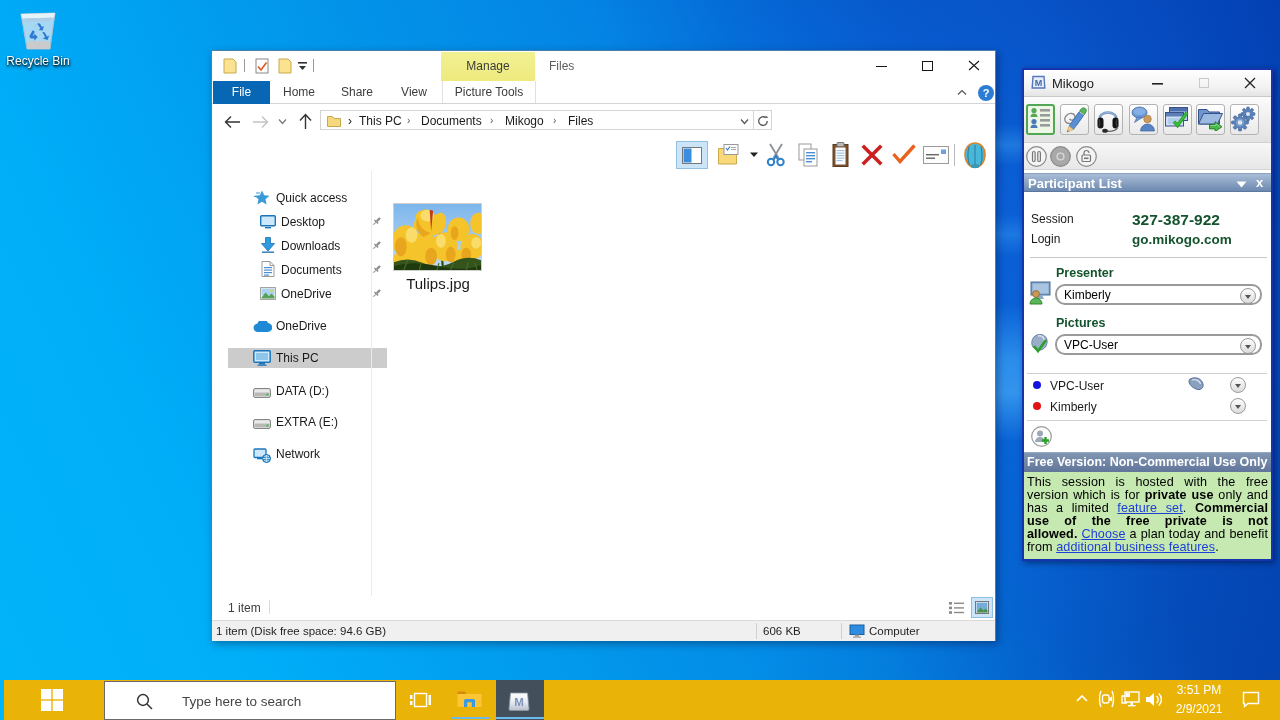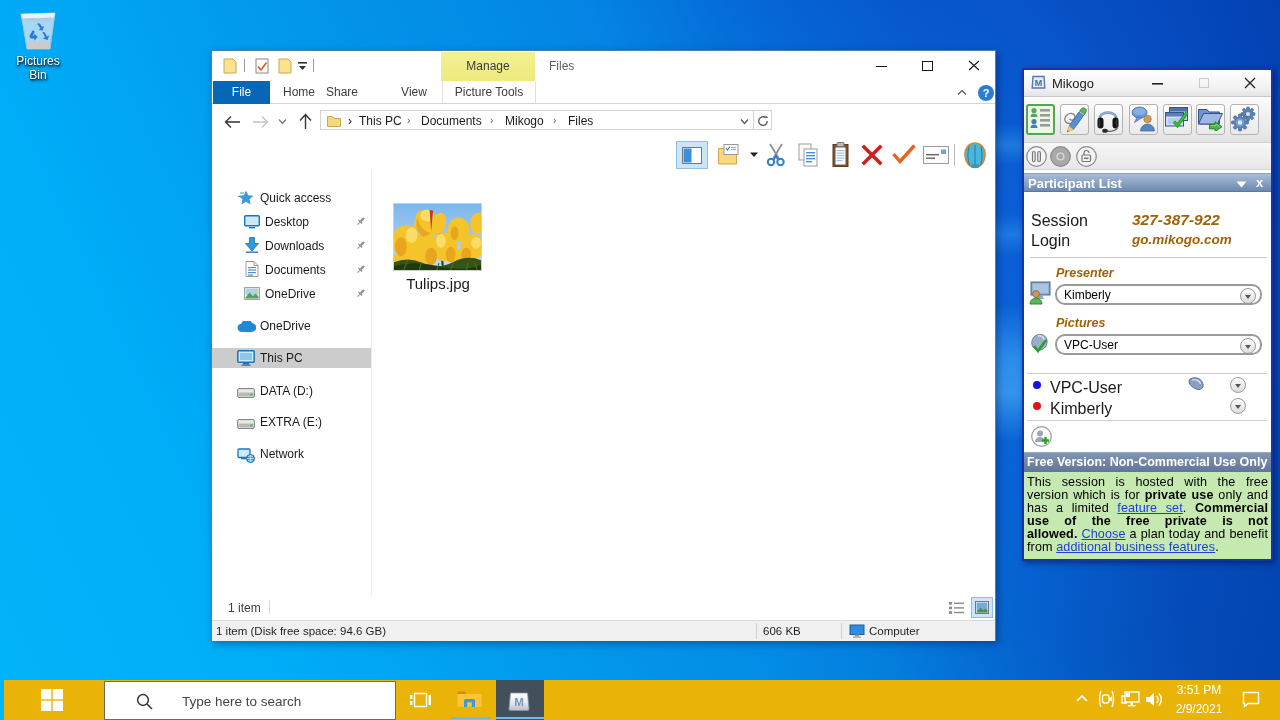--- a/index.html
+++ b/index.html
@@ -47,21 +47,21 @@
 #sbox { position:absolute; left:571px; top:6px; width:203px; height:20px; border:1px solid #d4d4d4; background:#fff; }
 #sbox .ph { position:absolute; left:9px; top:3px; font-size:12px; color:#7a7a7a; }
 .crumbsep { color:#555; font-size:10px; }
 
 #tbar { position:absolute; left:0; top:89px; width:100%; height:31px; background:#fff; }
 #panebtn { position:absolute; left:464px; top:1px; width:32px; height:28px; background:#cce4f7; border:1px solid #92c0e0; }
 .ticon { position:absolute; top:2px; }
 #tsep { position:absolute; left:742px; top:4px; width:1px; height:22px; background:#b9b9b9; }
 
 #main { position:absolute; left:0; top:120px; width:100%; height:425px; background:#fff; }
-#navpane { position:absolute; left:0; top:0; width:159px; height:100%; }
+#navpane { position:absolute; left:16px; top:0; width:159px; height:100%; }
 #navdiv { position:absolute; left:159px; top:0; width:1px; height:100%; background:#ebebeb; }
 .nitem { position:absolute; font-size:12px; color:#1a1a1a; white-space:nowrap; }
 .pin { position:absolute; left:143px; width:11px; height:11px; }
 #thispcsel { position:absolute; left:0px; top:177px; width:159px; height:20px; background:#cccccc; }
 
 #thumb { position:absolute; left:181px; top:32px; width:89px; height:68px; border:1px solid #cfcfcf; }
 #tlabel { position:absolute; left:155px; top:104px; width:142px; text-align:center; font-size:15px; color:#1a1a1a; }
 
 #ibar { position:absolute; left:0; top:545px; width:100%; height:24px; background:#fff; font-size:12px; color:#3c3c3c; }
 #sbar { position:absolute; left:0; top:569px; width:100%; height:21px; background:#f0f0f0; border-top:1px solid #d9d9d9;
@@ -74,22 +74,22 @@
 #mtb1 { position:absolute; left:0; top:27px; width:100%; height:46px;
   background:linear-gradient(#fbfbfb,#e2e2e2); border-bottom:1px solid #cfcfcf; }
 .mbtn { position:absolute; top:7px; width:29px; height:31px; border:1px solid #b3b3b3; border-radius:3px;
   background:linear-gradient(#ffffff,#e9e9e9); }
 #mbtn1 { border:2px solid #53a653; background:#edf7e6; }
 #mtb2 { position:absolute; left:0; top:73px; width:100%; height:27px;
   background:linear-gradient(#f7f7f7,#e7e7e7); border-bottom:1px solid #d6d6d6; }
 #phead { position:absolute; left:0; top:103px; width:100%; height:19px;
   background:linear-gradient(#a9bdd7,#6d89b0); border-top:1px solid #8aa2c2; border-bottom:1px solid #5c77a0;
   color:#fff; font-weight:bold; font-size:13px; }
-.mlabel { position:absolute; font-size:16px; color:#1a1a1a; }
-.mbold { position:absolute; font-size:13px; font-weight:bold; color:#a16207;font-style:italic; }
+.mlabel { position:absolute; font-size:12px; color:#1a1a1a; }
+.mbold { position:absolute; font-size:13px; font-weight:bold; color:#14532d; }
 .combo { position:absolute; left:31px; width:207px; height:21px; border:2px solid #9a9a9a; border-radius:10px;
   background:#fff; font-size:12px; color:#000; }
 .combo .ctext { position:absolute; left:7px; top:2px; }
 .cbtn { position:absolute; width:16px; height:16px; border-radius:50%; border:1px solid #9a9a9a;
   background:linear-gradient(#fdfdfd,#dcdcdc); }
 .cbtn:after { content:""; position:absolute; left:4px; top:6px; border-left:3.5px solid transparent;
   border-right:3.5px solid transparent; border-top:4.5px solid #555; }
 #mbanner { position:absolute; left:0; top:382px; width:100%; height:20px;
   background:linear-gradient(#8196b2,#61759a); border-top:1px solid #96a7be; color:#fff; font-weight:bold;
   font-size:12.5px; line-height:19px; padding-left:3px; }
@@ -115,21 +115,21 @@
     <path d="M3 6 L37 5 L32 41 L9 41 Z" fill="#cfe4f2" fill-opacity="0.8" stroke="#a8c0d0" stroke-width="1"></path>
     <path d="M3 6 L37 5 L36 9.5 L4 10.5 Z" fill="#e8f3fa" fill-opacity="0.95"></path>
     <path d="M6.5 10.5 L33.5 9.8 L32.6 13 L7 13.6 Z" fill="#aecbde" fill-opacity="0.8"></path>
     <path d="M10.5 33 L30.5 33 L32 41 L9 41 Z" fill="#c9cbcd"></path>
     <g fill="#2e7ad0">
       <path d="M16 21 l3.2 -5.5 l3.2 5.3 l-2 1.2 l4.4 0.4 l1 -4.6 l-1.9 1.1 l-1.5 -2.6 a2.2 2.2 0 0 0 -3.8 0 l-1.6 2.8 z"></path>
       <path d="M14.7 22.3 l-2.9 5 a2.2 2.2 0 0 0 1.9 3.3 h2.6 v2.2 l3.4 -3.8 l-3.4 -3.6 v2.2 h-1.6 l2.2 -3.9 z"></path>
       <path d="M24.3 24.2 l2.8 4.9 l-2.3 1.3 l4.8 1.5 l1.6 -4.5 l-2.1 1.2 l-1.9 -3.4 a2.2 2.2 0 0 0 -2.9 -1z"></path>
     </g>
   </svg>
-  <div class="lbl">Pictures Bin</div>
+  <div class="lbl">Recycle Bin</div>
 </div>
 
 <div id="exp">
 
   <div class="titlebar">
     <svg class="abs" style="left:11px;top:7px;" width="14" height="16" viewBox="0 0 14 16">
       <path d="M1 1 h9 l3 3 v11 h-12 z" fill="#fbe291" stroke="#caa84c" stroke-width="1"></path>
     </svg>
     <div class="qat-sep" style="left:32px;"></div>
     <svg class="abs" style="left:43px;top:7px;" width="14" height="16" viewBox="0 0 14 16">
@@ -153,21 +153,21 @@
           <rect x="11.5" y="10.5" width="10" height="9" fill="none" stroke="#171717" stroke-width="1"></rect>
         </svg></div>
     <div class="wbtn" style="left:746px;"><svg width="32" height="29">
           <path d="M11 10 l10 9 M21 10 l-10 9" stroke="#171717" stroke-width="1.1"></path>
         </svg></div>
   </div>
 
   <div id="tabs">
     <div id="filetab">File</div>
     <div class="tab" style="left:59px;width:56px;">Home</div>
-    <div class="tab" style="left:102px;width:56px;text-align:center;">Share</div>
+    <div class="tab" style="left:117px;width:56px;text-align:center;">Share</div>
     <div class="tab" style="left:174px;width:56px;">View</div>
     <div id="pictab">Picture Tools</div>
     <svg class="abs" style="left:745px;top:8px;" width="10" height="7" viewBox="0 0 10 7">
         <path d="M1 5.5 l4 -4 l4 4" stroke="#555" stroke-width="1.2" fill="none"></path>
       </svg>
     <div id="helpq">?</div>
   </div>
 
   <div id="addr">
     <svg class="abs" style="left:12px;top:10px;" width="17" height="16" viewBox="0 0 17 16">

